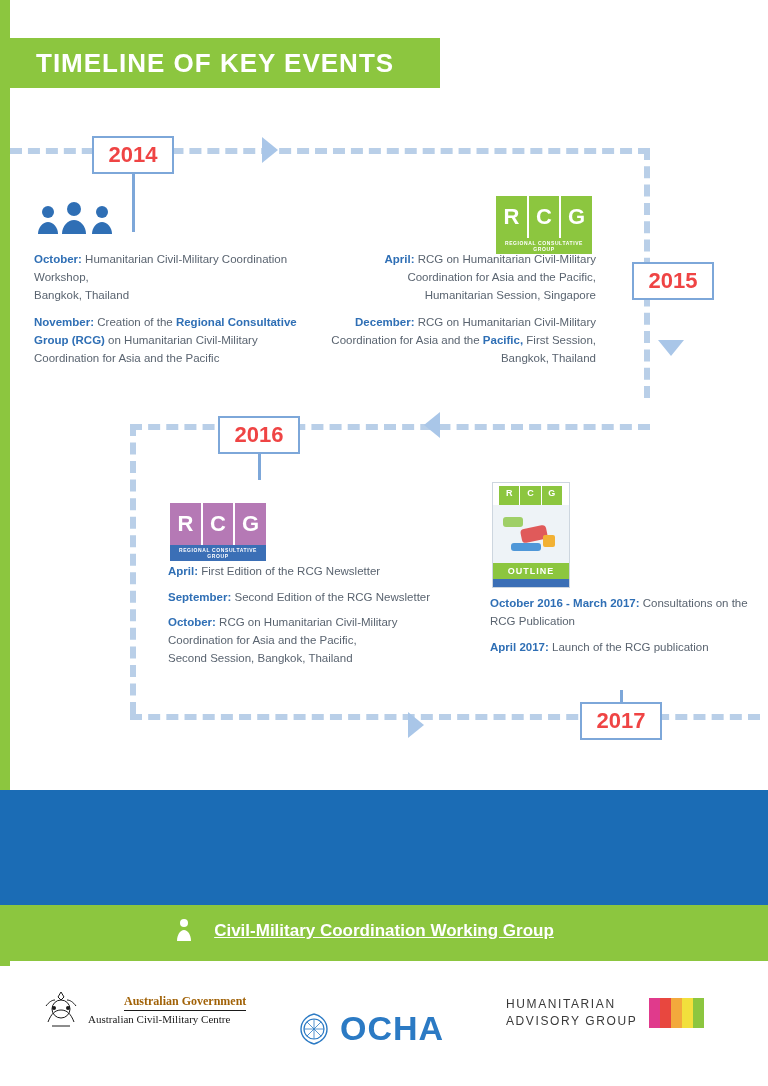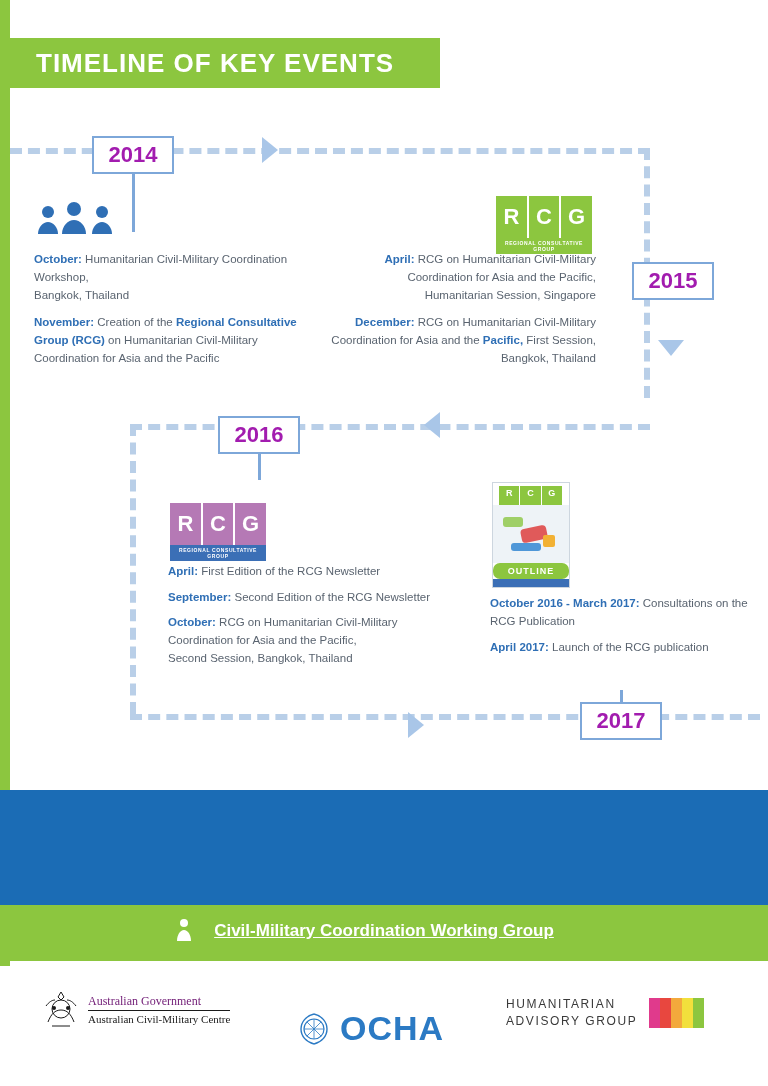--- a/index.html
+++ b/index.html
@@ -35,21 +35,21 @@
     font-size: 26px;
     letter-spacing: 1px;
     color: #ffffff;
     font-weight: bold;
   }
   
   .year-box {
     position: absolute;
     border: 2px solid #7da7d9;
     background: #ffffff;
-    color: #a21caf;
+    color: #ef4444;
     font-size: 22px;
     font-weight: bold;
     text-align: center;
     line-height: 34px;
     height: 38px;
   }
   .year-stem {
     position: absolute;
     background: #7da7d9;
     width: 3px;
@@ -156,21 +156,20 @@
   .pub .pub-map .m4 { position:absolute; left:50px; top:30px; width:12px; height:12px; background:#f2b134; border-radius:2px; }
   .pub .pub-band {
     height: 16px;
     background: #8cc63f;
     color: #fff;
     font-size: 9px;
     font-weight: bold;
     text-align: center;
     line-height: 16px;
     letter-spacing: 1px;
-    border-radius: 7px;
   }
   .pub .pub-foot {
     height: 9px;
     background: #3b6fb6;
   }
   
   .people {
     position: absolute;
   }
   
@@ -211,24 +210,25 @@
     display: flex;
     align-items: center;
   }
   .logo-au .crest {
     width: 42px; height: 42px;
     margin-right: 6px;
   }
   .logo-au .t1 {
     font-family: "Liberation Serif", serif;
     font-size: 12px;
-    font-weight: normal;
-    color: #701a75;
+    font-weight: bold;
+    color: #a16207;
     border-bottom: 1px solid #1a1a1a;
     padding-bottom: 1px;
+    margin-left: 36px;
   }
   .logo-au .t2 {
     font-family: "Liberation Serif", serif;
     font-size: 11px;
     color: #1a1a1a;
     padding-top: 2px;
   }
   .logo-ocha {
     position: absolute;
     left: 296px; top: 992px;

